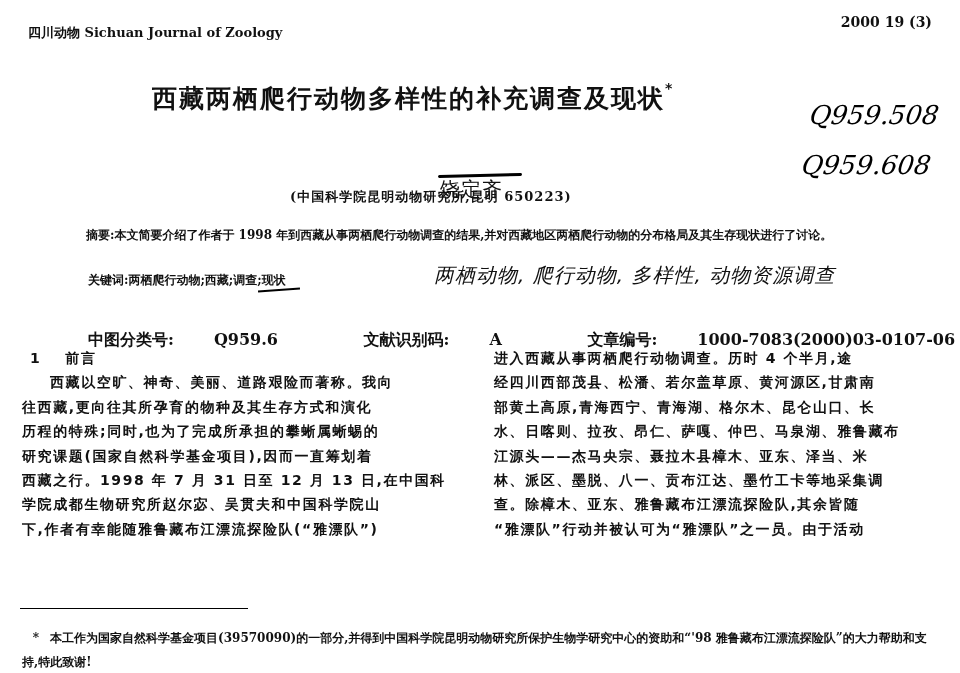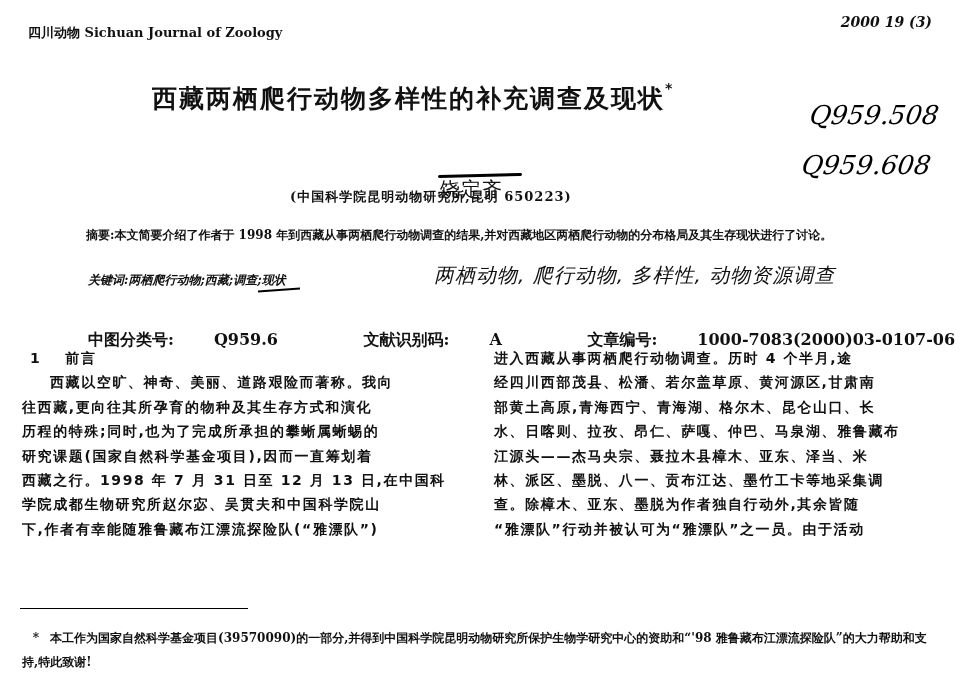--- a/index.html
+++ b/index.html
@@ -1,30 +1,30 @@
 <!DOCTYPE html>
 <html><head>
 <meta charset="utf-8">
 <style>
   html, body { margin:0; padding:0; background:#ffffff; }
   body { width:960px; height:673px; position:relative; overflow:hidden; color:#111; font-family:"DejaVu Serif", serif; }
   .abs { position:absolute; white-space:nowrap; }
   .hdr-left { left:28px; top:24px; font-size:13px; font-weight:bold; }
-  .hdr-right { right:28px; top:14px; font-size:14px; font-weight:bold;font-style:italic; }
+  .hdr-right { right:28px; top:14px; font-size:14px; font-weight:bold; }
   .title { left:152px; top:82px; font-size:25px; font-weight:bold; letter-spacing:2px; font-family:"DejaVu Sans", sans-serif; }
   .title sup { font-size:14px; vertical-align:top; position:relative; top:-2px; }
   .hand { font-family:"DejaVu Serif", serif; font-style:italic; font-size:26px; transform:skewX(-8deg); color:#000; }
   .hand1 { left:810px; top:100px; }
   .hand2 { left:802px; top:150px; }
   .author { left:440px; top:144px; font-size:20px; font-family:"DejaVu Sans", sans-serif; letter-spacing:1px;margin-top:32px; }
   .author-line { position:absolute; left:438px; top:174px; width:84px; height:3px; background:#000; transform:rotate(-1.5deg); border-radius:2px; }
   .affil { left:290px; top:188px; font-size:13px; font-weight:bold; letter-spacing:1px; }
   .abstract { left:60px; top:222px; width:860px; font-size:12px; font-weight:bold; line-height:26px; white-space:normal; }
   .abstract .ind { display:inline-block; width:26px; }
-  .kw { left:88px; top:272px; font-size:12px; font-weight:bold;font-style:italic; }
+  .kw { left:88px; top:272px; font-size:12px; font-weight:bold; }
   .kw-underline { position:absolute; left:258px; top:289px; width:42px; height:2px; background:#000; transform:rotate(-4deg); }
   .handkw { left:434px; top:262px; font-size:20px; font-style:italic; font-family:"DejaVu Sans", sans-serif; letter-spacing:1px; }
   .cls-row { left:88px; top:298px; font-size:16px; font-weight:bold;margin-top:32px; }
   .cls-row span { margin-right:40px; }
   .col { position:absolute; top:346px; width:434px; font-size:14px; line-height:24.4px; font-weight:bold; font-family:"DejaVu Sans", sans-serif; letter-spacing:1.6px; }
   .col-left { left:22px; }
   .col-right { left:494px; }
   .sec-head { font-size:14px; font-weight:bold; margin-bottom:0;margin-left:8px; }
   .sec-head .num { margin-right:24px; }
   .line { display:block; white-space:nowrap; }
@@ -72,18 +72,18 @@
   </div>
 </div>
 
 <div class="col col-right">
   <span class="line">进入西藏从事两栖爬行动物调查。历时 4 个半月,途</span>
   <span class="line">经四川西部茂县、松潘、若尔盖草原、黄河源区,甘肃南</span>
   <span class="line">部黄土高原,青海西宁、青海湖、格尔木、昆仑山口、长</span>
   <span class="line">水、日喀则、拉孜、昂仁、萨嘎、仲巴、马泉湖、雅鲁藏布</span>
   <span class="line">江源头——杰马央宗、聂拉木县樟木、亚东、泽当、米</span>
   <span class="line">林、派区、墨脱、八一、贡布江达、墨竹工卡等地采集调</span>
-  <span class="line">查。除樟木、亚东、墨脱为作者独自行动外,其余皆随</span>
+  <span class="line">查。除樟木、亚东、雅鲁藏布江漂流探险队,其余皆随</span>
   <span class="line">“雅漂队”行动并被认可为“雅漂队”之一员。由于活动</span>
 </div>
 
 <div class="fn-rule"></div>
 <div class="abs footnote"><span class="star">*</span><span>本工作为国家自然科学基金项目(39570090)的一部分,并得到中国科学院昆明动物研究所保护生物学研究中心的资助和“'98 雅鲁藏布江漂流探险队”的大力帮助和支持,特此致谢!</span></div>
 
 </body></html>

